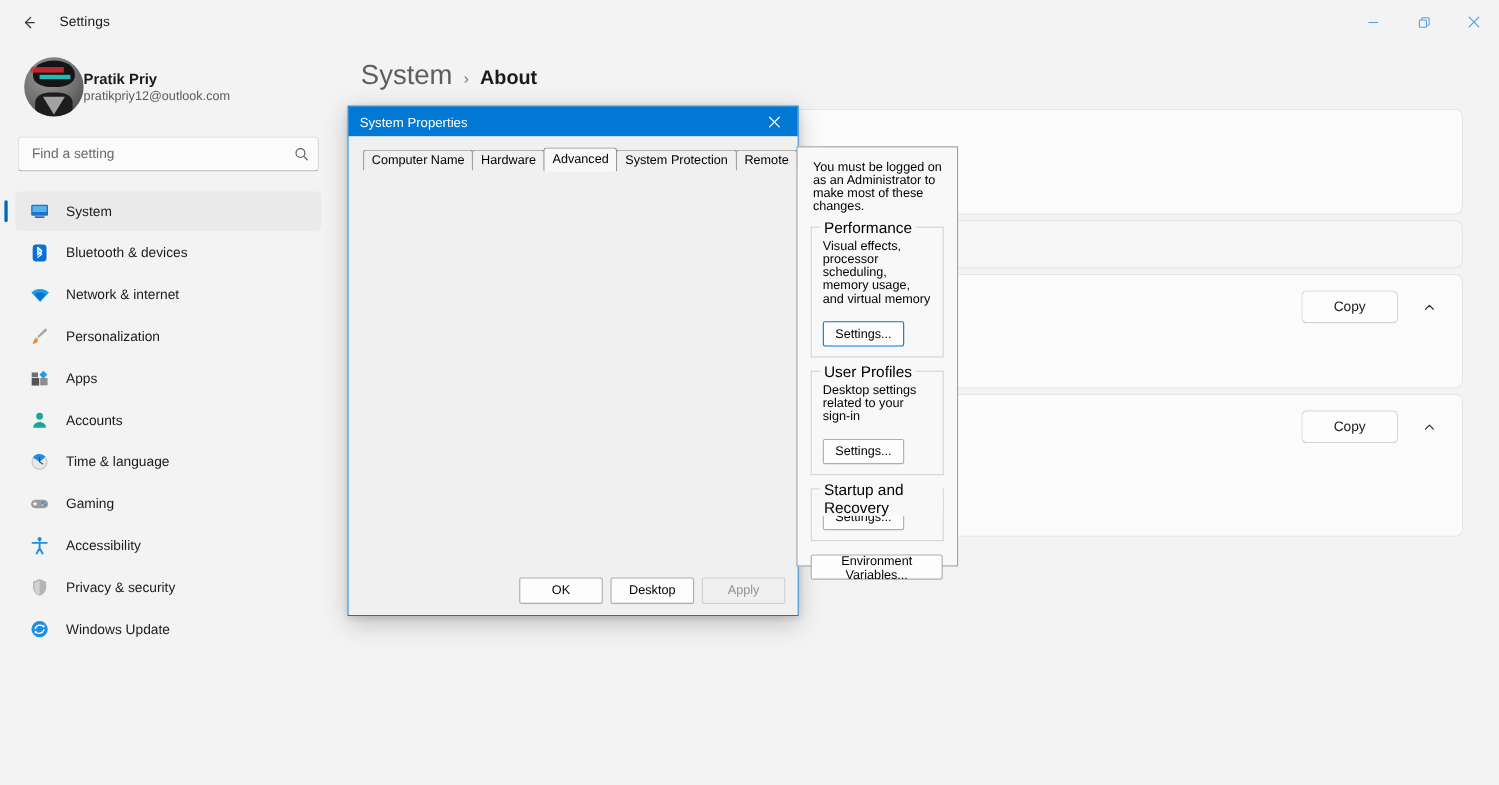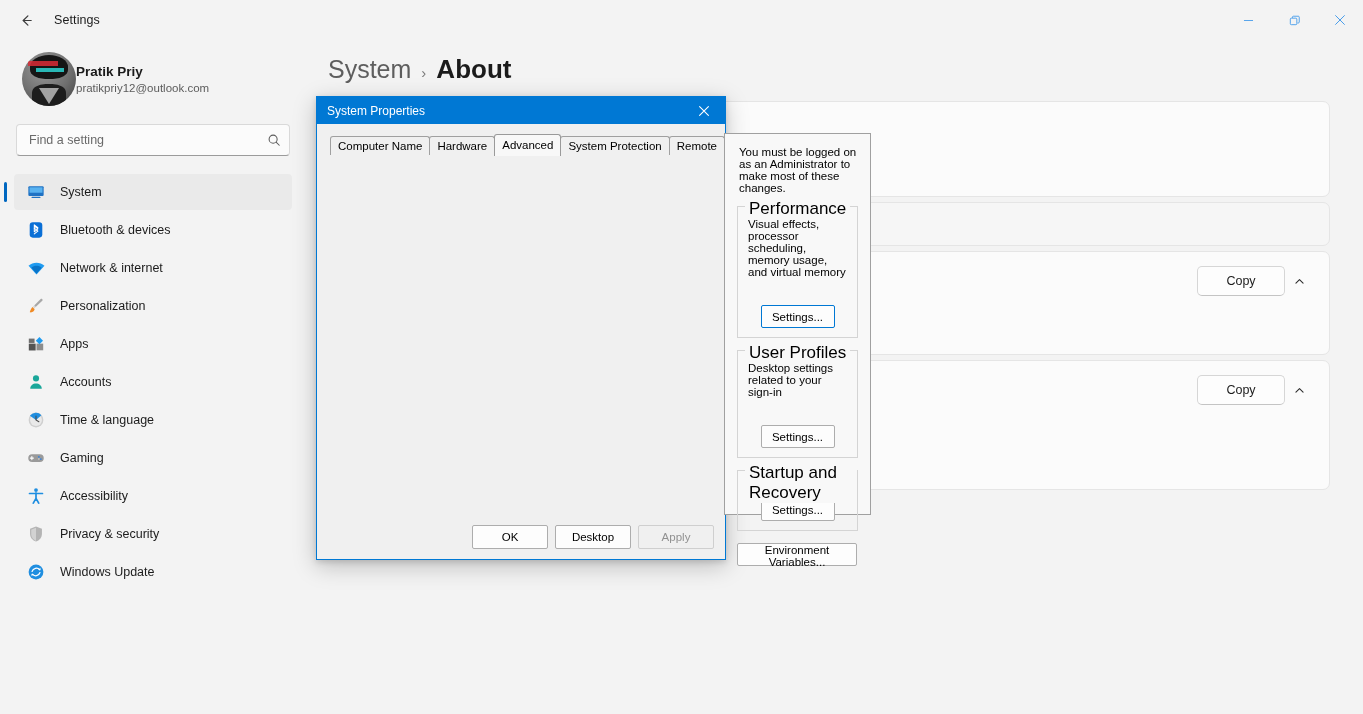--- a/index.html
+++ b/index.html
@@ -173,21 +173,21 @@
   }
   #breadcrumb {
     display: flex;
     align-items: baseline;
     gap: 10px;
     padding-left: 4px;
     margin-bottom: 16px;
   }
   #crumb-system { font-size: 25px; color: #5e5e5e; }
   #crumb-sep { font-size: 15px; color: #7a7a7a; }
-  #crumb-about { font-size: 26px; font-weight: bold; color: #1b1b1b; }
+  #crumb-about { font-size: 18px; font-weight: bold; color: #1b1b1b; }
 
   .card {
     background: #fbfbfb;
     border: 1px solid #e5e5e5;
     border-radius: 7px;
     margin-right: 33px;
     margin-bottom: 5px;
   }
   .card.plain { background: #f6f6f6; }
 
@@ -214,21 +214,21 @@
     align-items: center;
     padding: 14px 16px 14px 20px;
     min-height: 58px;
   }
   .exp-icon {
     width: 22px; flex: 0 0 22px;
     display: flex; align-items: center; justify-content: center;
     margin-right: 16px;
   }
   .exp-title { font-size: 13px; color: #1b1b1b; }
-  .exp-right { margin-left: auto; display: flex; align-items: center; gap: 0; }
+  .exp-right { margin-left: auto; display: flex; align-items: center; gap: 14px; }
   .copy-btn {
     min-width: 88px;
     height: 30px;
     padding: 0 18px;
     border: 1px solid #d6d6d6;
     border-bottom-color: #c4c4c4;
     border-radius: 5px;
     background: #fdfdfd;
     font-size: 12.5px;
     font-family: "Liberation Sans", sans-serif;
@@ -341,32 +341,32 @@
     border: 1px solid #d4d4d4;
     margin-bottom: 12px;
     padding: 0 10px 9px 10px;
     position: relative;
   }
   .gb-legend {
     position: absolute;
     top: -8px; left: 7px;
     background: #f8f8f8;
     padding: 0 4px;
-    font-size: 17px;
+    font-size: 14px;
     color: #000;
   }
   .gb-desc {
     font-size: 11.5px;
     color: #000;
     margin-top: 11px;
   }
   .gb-btnrow {
     display: flex;
-    justify-content: center;
-    margin-top: 27px;
+    justify-content: flex-start;
+    margin-top: 14px;
   }
   .winbtn {
     min-width: 74px;
     height: 23px;
     padding: 0 9px;
     font-size: 11.5px;
     font-family: "Liberation Sans", sans-serif;
     color: #000;
     background: #fdfdfd;
     border: 1px solid #adadad;

